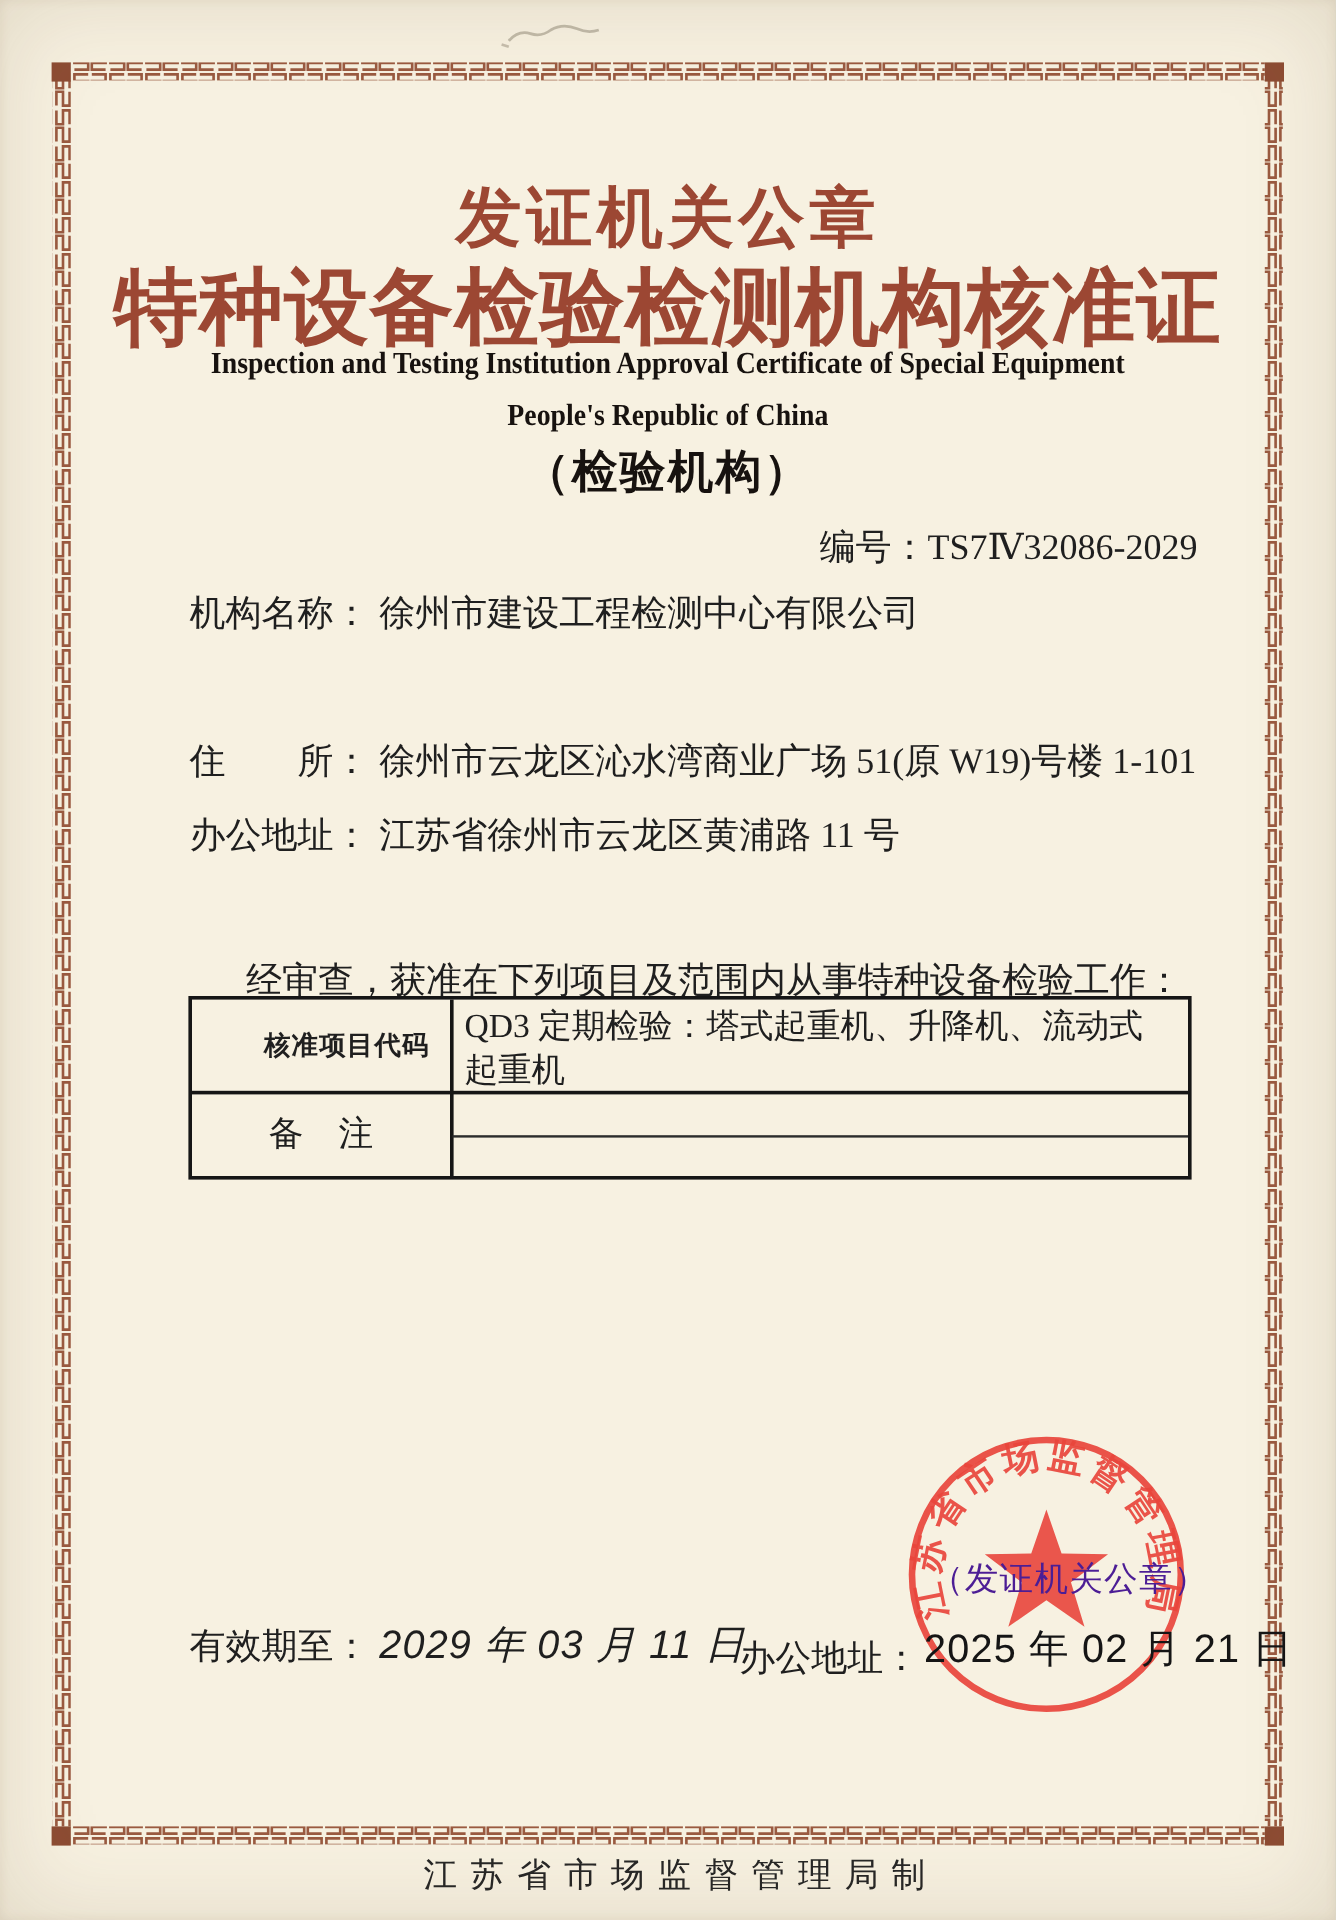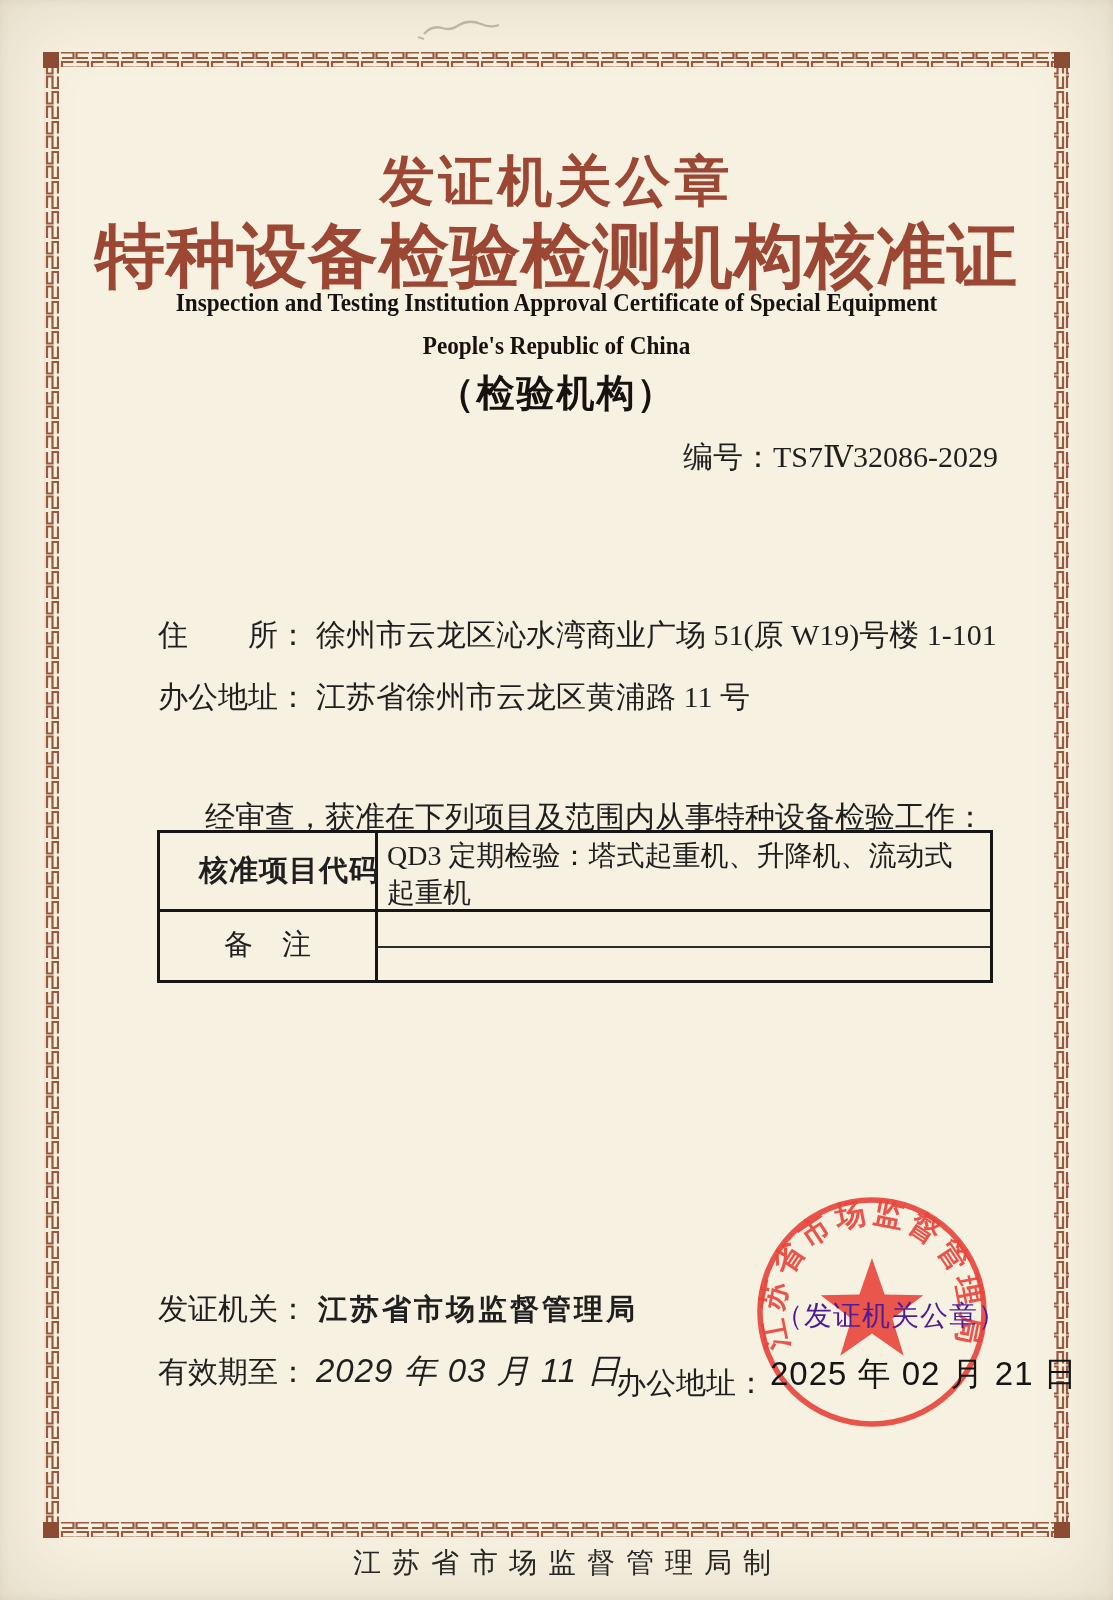--- a/index.html
+++ b/index.html
@@ -28,21 +28,21 @@
   .f0{left:158px;top:495px;} .f1{left:158px;top:557px;} .f2{left:158px;top:618px;}
   .f3{left:158px;top:680px;} .f4{left:158px;top:741px;}
   .fvalue{margin-left:8px;}
   .note{left:205px;top:797px;font-size:30px;white-space:nowrap;}
   
   .tbl{left:157px;top:830px;width:830px;height:147px;border:3.5px solid #161616;background:transparent;}
   .tbl .vline{position:absolute;left:215px;top:0;bottom:0;width:2.5px;background:#161616;}
   .tbl .hline1{position:absolute;left:0;right:0;top:76px;height:2.5px;background:#161616;}
   .tbl .hline2{position:absolute;left:217px;right:0;top:113px;height:1.5px;background:#2c2c2c;}
   .tbl .c-label1{position:absolute;left:0;top:0;width:258px;height:76px;display:flex;
-    align-items:center;justify-content:center;font-weight:bold;font-size:29px;letter-spacing:1px;}
+    align-items:center;justify-content:center;font-weight:bold;font-size:22px;letter-spacing:1px;}
   .tbl .c-value1{position:absolute;left:217px;top:0;right:0;padding:4px 10px 0 10px;
     font-size:28px;line-height:37px;}
   .tbl .c-label2{position:absolute;left:0;top:76px;bottom:0;width:215px;display:flex;
     align-items:center;justify-content:center;font-size:29px;}
   
   .issuer{left:158px;top:1292px;}
   .issuer .bvalue{font-family:"Liberation Sans","DejaVu Sans",sans-serif;font-weight:bold;
     font-size:29px;letter-spacing:3px;margin-left:10px;}
   .valid{left:158px;top:1352px;}
   .date{font-family:"Liberation Sans","DejaVu Sans",sans-serif;font-size:33px;letter-spacing:1px;}
@@ -89,41 +89,41 @@
   <div class="abs ctr t-cn1">发证机关公章</div>
   <div class="abs ctr t-cn2">特种设备检验检测机构核准证</div>
   <div class="abs ctr t-en t-en1">Inspection and Testing Institution Approval Certificate of Special Equipment</div>
   <div class="abs ctr t-en t-en2">People's Republic of China</div>
   <div class="abs ctr t-bracket">（检验机构）</div>
 
   <div class="abs row certno">
     <span>编号：</span><span>TS7Ⅳ32086-2029</span>
   </div>
 
+  <div class="abs row f0">
+    <span>机构名称：</span><span class="fvalue">徐州市建设工程检测中心有限公司</span>
+  </div>
   <div class="abs row f2">
     <span>住　　所：</span><span class="fvalue">徐州市云龙区沁水湾商业广场 51(原 W19)号楼 1-101</span>
   </div>
   <div class="abs row f3">
     <span>办公地址：</span><span class="fvalue">江苏省徐州市云龙区黄浦路 11 号</span>
   </div>
 
   <div class="abs note">经审查，获准在下列项目及范围内从事特种设备检验工作：</div>
 
   <div class="abs tbl">
     <div class="vline"></div>
     <div class="hline1"></div>
     <div class="hline2"></div>
     <div class="c-label1">核准项目代码</div>
     <div class="c-value1">QD3 定期检验：塔式起重机、升降机、流动式起重机</div>
     <div class="c-label2">备　注</div>
   </div>
 
-  <div class="abs row issuer">
-    <span>发证机关：</span><span class="bvalue">江苏省市场监督管理局</span>
-  </div>
 
   <div class="abs row valid">
     <span>有效期至：</span><span class="date">2029 年 03 月 11 日</span>
   </div>
 
   <div class="abs row issue-label">办公地址：</div>
   <div class="abs date issue-value">2025 年 02 月 21 日</div>
 
   <svg class="abs seal-svg" width="240" height="240" viewBox="-120 -120 240 240">
     <defs>

